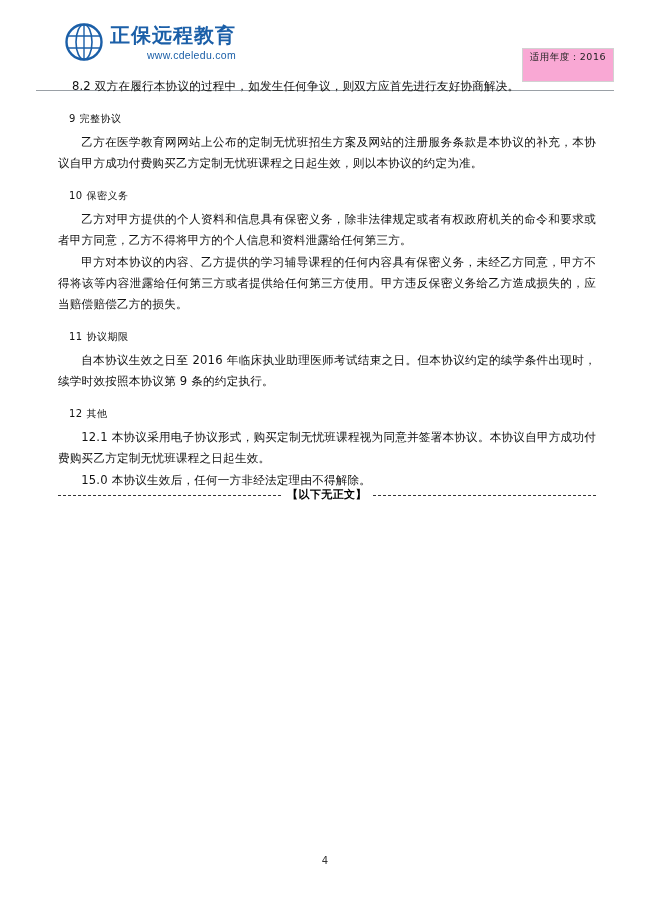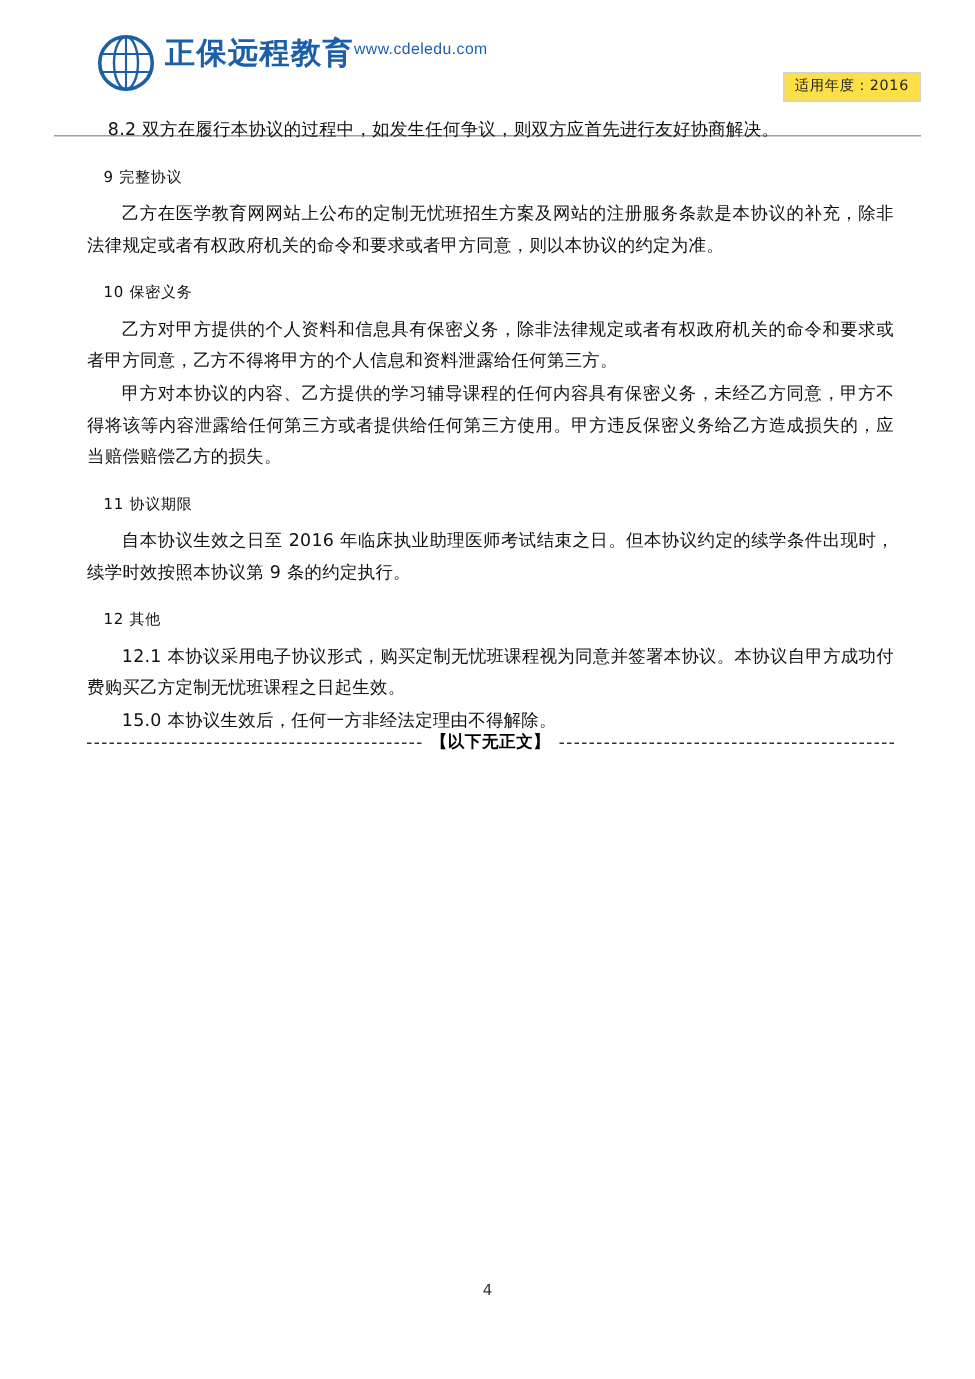--- a/index.html
+++ b/index.html
@@ -38,21 +38,21 @@
     align-items: flex-start;
   }
   .logo-mark {
     width: 40px;
     height: 40px;
     flex: 0 0 auto;
     margin-right: 6px;
   }
   .logo-text-block {
     display: flex;
-    flex-direction: row;
+    flex-direction: column;
     justify-content: flex-start;
     padding-top: 2px;
   }
   .logo-title {
     font-family: "DejaVu Sans", "Liberation Sans", sans-serif;
     font-size: 20px;
     font-weight: bold;
     color: #1b5fa8;
     letter-spacing: 1px;
     line-height: 22px;
@@ -62,25 +62,25 @@
     font-size: 10.5px;
     color: #1b5fa8;
     letter-spacing: 0.3px;
     margin-top: 3px;
     text-align: right;
   }
   .year-badge {
     position: absolute;
     right: 36px;
     top: 26px;
-    background: #fde047;
+    background: #f9a8d4;
     border: 1px solid #d2d2d2;
     font-size: 9.5px;
     color: #222;
-    padding: 2px 7px 3px 7px;
+    padding: 2px 7px 17px 7px;
     letter-spacing: 0.5px;
   }
   .rule {
     position: absolute;
     left: 36px;
     right: 36px;
     top: 68px;
     height: 1px;
     background: #9aa0a6;
   }
@@ -185,21 +185,21 @@
       </span>
     </div>
     <div class="year-badge">适用年度：2016</div>
     <div class="rule"></div>
   </div>
 
   <div class="content">
     <p class="num-para">8.2 双方在履行本协议的过程中，如发生任何争议，则双方应首先进行友好协商解决。</p>
 
     <p class="section-head">9  完整协议</p>
-    <p class="para">乙方在医学教育网网站上公布的定制无忧班招生方案及网站的注册服务条款是本协议的补充，除非法律规定或者有权政府机关的命令和要求或者甲方同意，则以本协议的约定为准。</p>
+    <p class="para">乙方在医学教育网网站上公布的定制无忧班招生方案及网站的注册服务条款是本协议的补充，本协议自甲方成功付费购买乙方定制无忧班课程之日起生效，则以本协议的约定为准。</p>
 
     <p class="section-head">10  保密义务</p>
     <p class="para">乙方对甲方提供的个人资料和信息具有保密义务，除非法律规定或者有权政府机关的命令和要求或者甲方同意，乙方不得将甲方的个人信息和资料泄露给任何第三方。</p>
     <p class="para">甲方对本协议的内容、乙方提供的学习辅导课程的任何内容具有保密义务，未经乙方同意，甲方不得将该等内容泄露给任何第三方或者提供给任何第三方使用。甲方违反保密义务给乙方造成损失的，应当赔偿赔偿乙方的损失。</p>
 
     <p class="section-head">11  协议期限</p>
     <p class="para">自本协议生效之日至 2016 年临床执业助理医师考试结束之日。但本协议约定的续学条件出现时，续学时效按照本协议第 9 条的约定执行。</p>
 
     <p class="section-head">12 其他</p>
     <p class="para">12.1 本协议采用电子协议形式，购买定制无忧班课程视为同意并签署本协议。本协议自甲方成功付费购买乙方定制无忧班课程之日起生效。</p>

